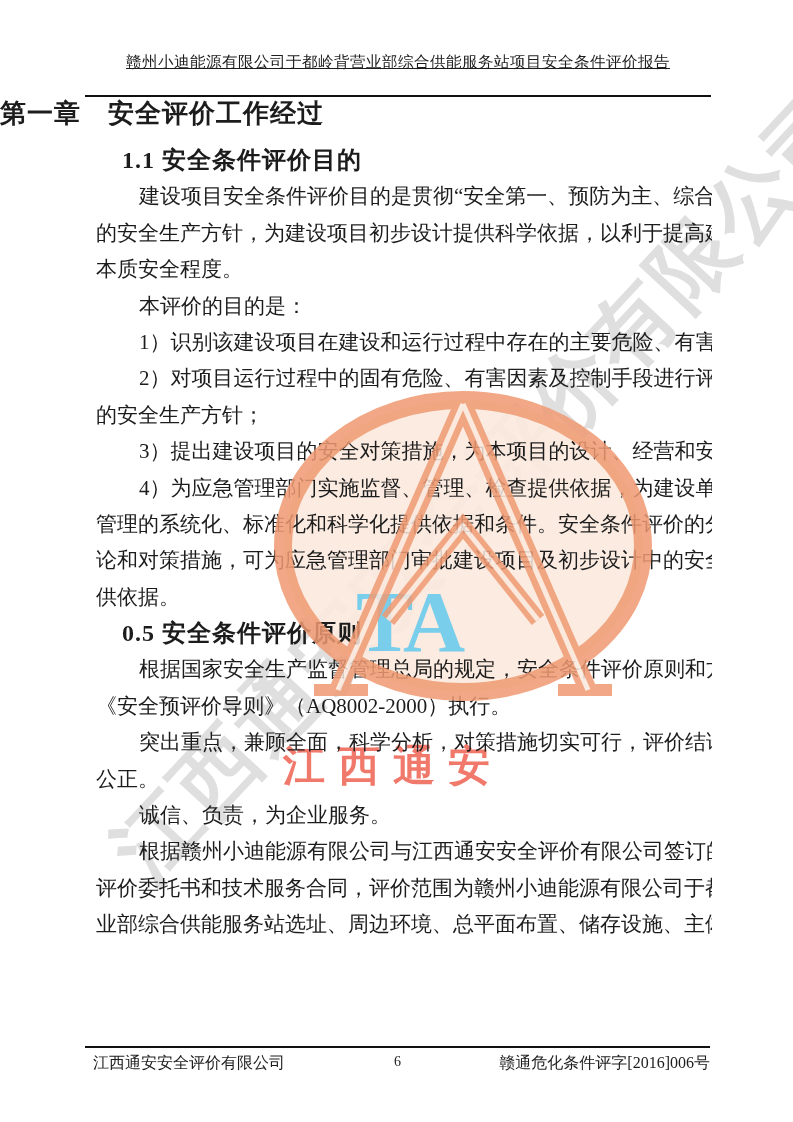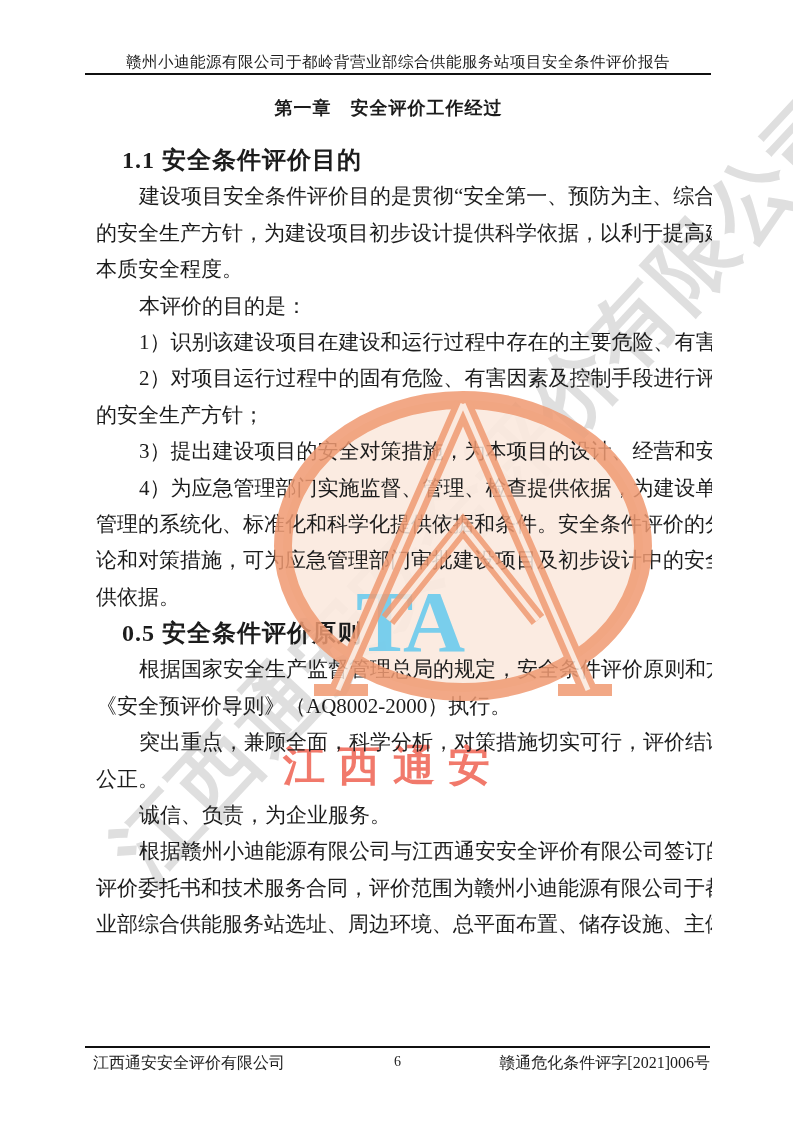--- a/index.html
+++ b/index.html
@@ -5,26 +5,26 @@
   html,body{margin:0;padding:0;background:#888;}
   .page{
     position:relative;width:793px;height:1122px;margin:0 auto;
     background:#ffffff;overflow:hidden;
     font-family:"Liberation Serif","DejaVu Serif",serif;color:#1c1c1c;
   }
   
   .doc-header{
     position:absolute;top:52px;left:85px;right:82px;z-index:2;
     text-align:center;font-size:15.5px;letter-spacing:.5px;
-    padding-bottom:0;border-bottom:2px solid #101010;
+    padding-bottom:22px;border-bottom:2px solid #101010;text-decoration:underline;
   }
   
   .chapter-title{
     position:absolute;top:96px;left:0;right:16px;z-index:2;
-    text-align:center;font-size:18px;font-weight:bold;
+    text-align:left;font-size:26px;font-weight:bold;
     font-family:"Liberation Sans","DejaVu Sans",sans-serif;letter-spacing:1px;
   }
   
   .body-block{
     position:absolute;top:142px;left:96px;width:616px;z-index:2;
     font-size:21px;
   }
   .line{
     height:36.4px;line-height:36.4px;white-space:nowrap;
     text-align:justify;text-align-last:justify;overflow:hidden;
@@ -126,17 +126,17 @@
         <path d="M195,16 L320,302" stroke="#fbe9de" stroke-width="5"></path>
         <path d="M120,232 L195,138 L270,232" stroke="#fbe9de" stroke-width="5"></path>
       </g>
     </svg>
   </div>
 
   <div class="doc-footer">
     <div class="row">
       <span class="footer-left">江西通安安全评价有限公司</span>
       <span class="footer-page">6</span>
-      <span class="footer-right">赣通危化条件评字[2021]006号</span>
+      <span class="footer-right">赣通危化条件评字[2016]006号</span>
     </div>
   </div>
 
 </div>
 
 </body></html>

